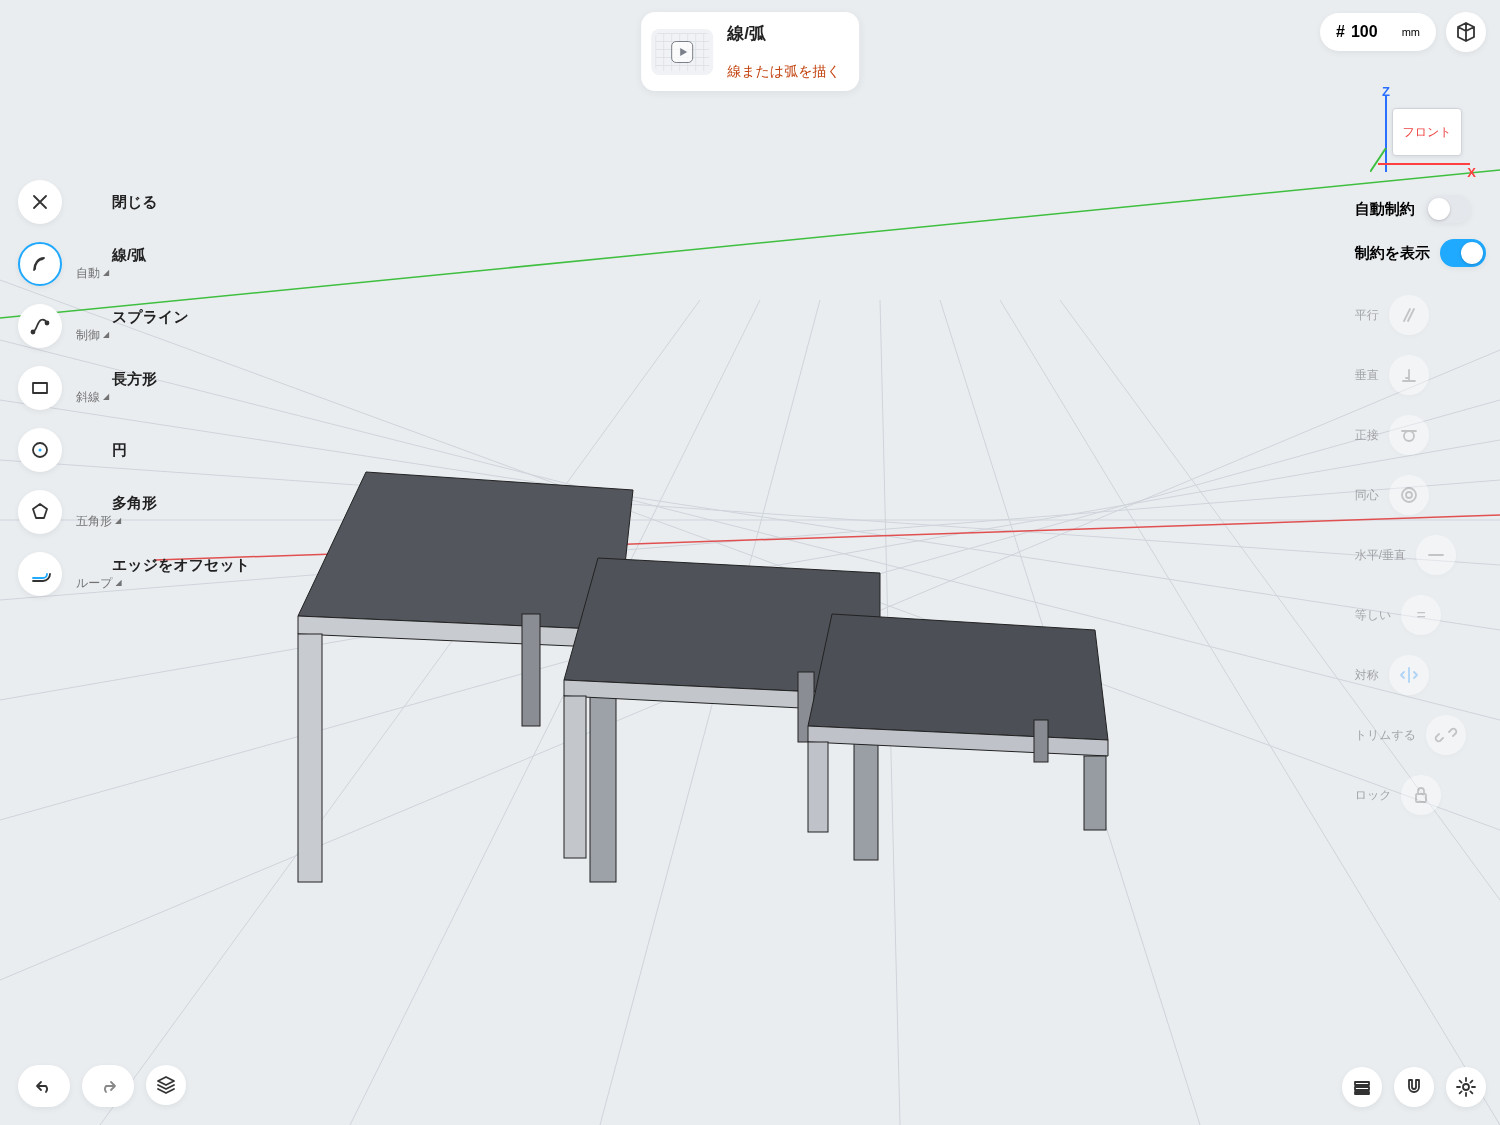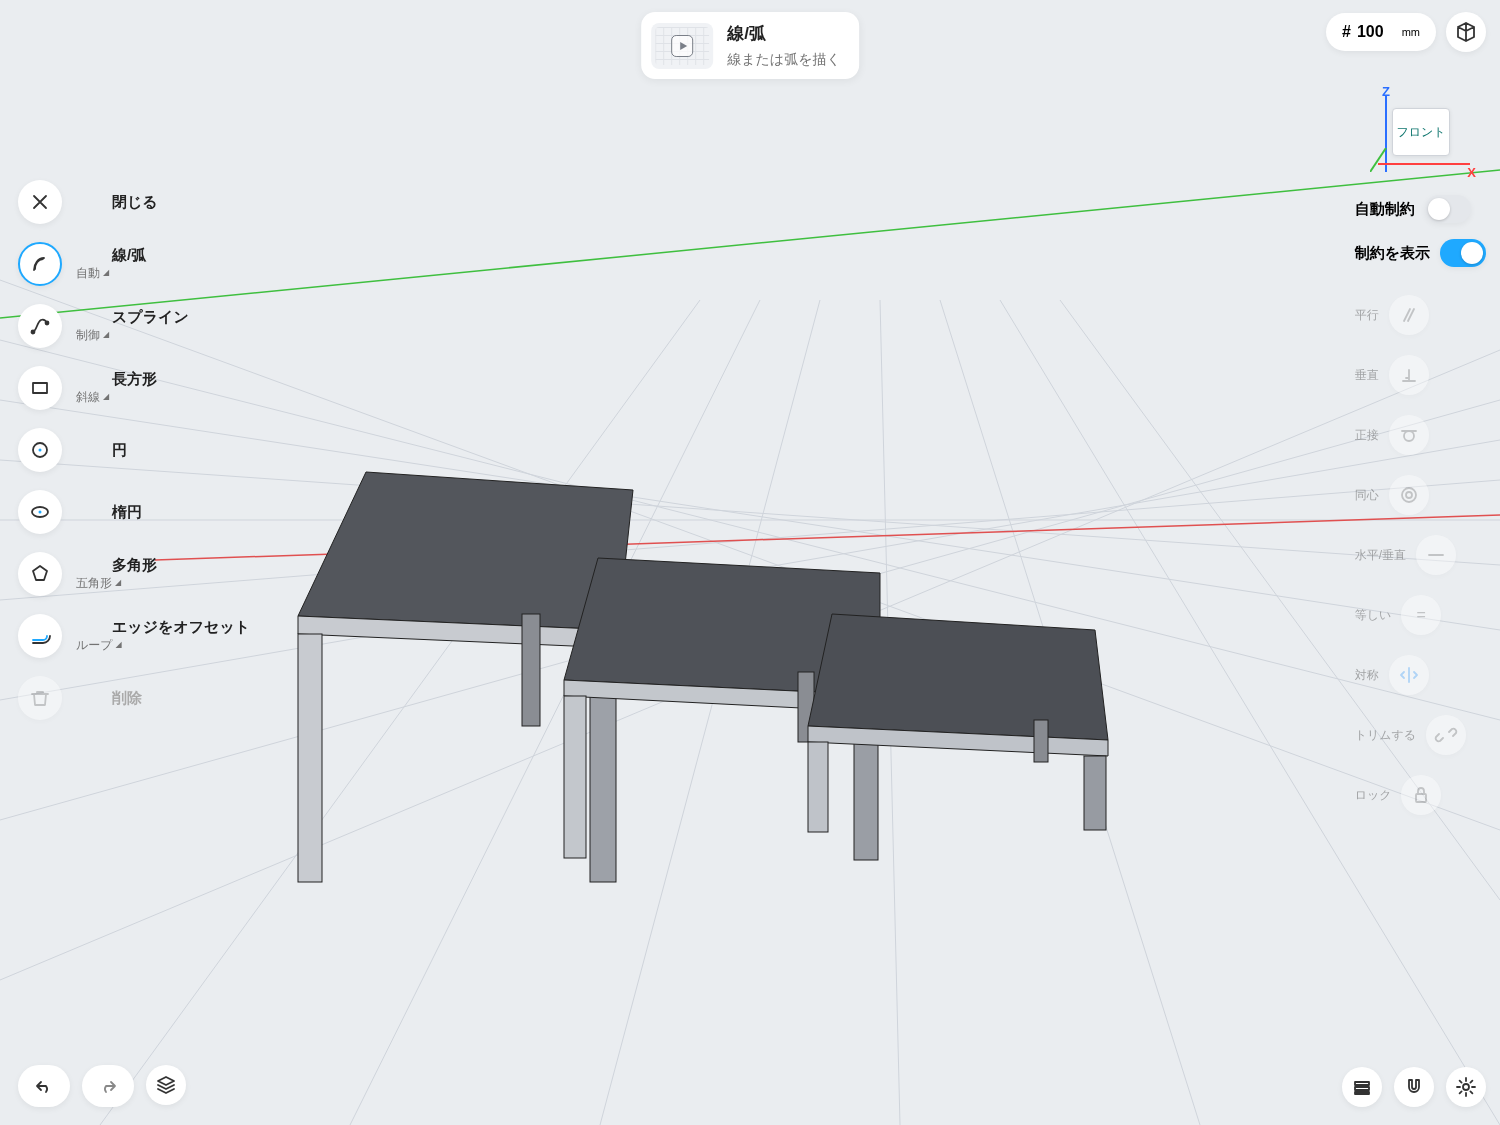--- a/index.html
+++ b/index.html
@@ -9,31 +9,31 @@
 .viewport { position: absolute; inset: 0; }
 .viewport svg { width: 100%; height: 100%; }
 
 
 .hint-card { position: absolute; top: 12px; left: 50%; transform: translateX(-50%); background: #fff; border-radius: 14px; padding: 10px 18px 10px 10px; display: flex; align-items: center; gap: 14px; box-shadow: 0 2px 8px rgba(0,0,0,0.06); }
 .hint-thumb { width: 62px; height: 46px; background: #f0f2f5; border-radius: 8px; display: flex; align-items: center; justify-content: center; position: relative; }
 .hint-thumb::before { content: ""; position: absolute; inset: 4px; background-image: linear-gradient(#d0d4da 1px, transparent 1px), linear-gradient(90deg, #d0d4da 1px, transparent 1px); background-size: 8px 8px; border-radius: 4px; opacity: .5; }
 .play-badge { position: relative; width: 22px; height: 22px; border: 1.5px solid #7a7f88; border-radius: 5px; display: flex; align-items: center; justify-content: center; background: rgba(255,255,255,0.7); }
 .play-badge::after { content: ""; border-left: 7px solid #7a7f88; border-top: 4px solid transparent; border-bottom: 4px solid transparent; margin-left: 2px; }
 .hint-text .title { font-weight: 700; font-size: 17px; color: #222; }
-.hint-text .subtitle { font-size: 14px; color: #737373; margin-top: 6px; }
+.hint-text .subtitle { font-size: 14px; color: #c2410c; margin-top: 18px; }
 
 
 .top-right { position: absolute; top: 12px; right: 14px; display: flex; gap: 10px; align-items: center; }
 .pill { background: #fff; border-radius: 20px; height: 38px; padding: 0 16px; display: flex; align-items: center; gap: 6px; box-shadow: 0 2px 6px rgba(0,0,0,0.06); font-weight: 600; }
-.pill .unit { font-size: 11px; font-weight: 500; margin-left: 12px; }
+.pill .unit { font-size: 11px; font-weight: 500; margin-left: 18px; }
 .round-btn { width: 40px; height: 40px; background: #fff; border-radius: 50%; display: flex; align-items: center; justify-content: center; box-shadow: 0 2px 6px rgba(0,0,0,0.06); }
 
 
 .navcube { position: absolute; top: 90px; right: 30px; width: 110px; height: 90px; }
-.navcube .face { position: absolute; left: 32px; top: 18px; width: 58px; height: 48px; background: #fff; border: 1px solid #d0d4da; border-radius: 4px; display: flex; align-items: center; justify-content: center; font-size: 12px; color: #0f766e; box-shadow: 0 1px 4px rgba(0,0,0,0.08); }
+.navcube .face { position: absolute; left: 32px; top: 18px; width: 70px; height: 48px; background: #fff; border: 1px solid #d0d4da; border-radius: 4px; display: flex; align-items: center; justify-content: center; font-size: 12px; color: #ef4444; box-shadow: 0 1px 4px rgba(0,0,0,0.08); }
 .navcube .z { position: absolute; left: 22px; top: -6px; color: #2b6fff; font-weight: 700; font-size: 13px; }
 .navcube .x { position: absolute; right: -6px; bottom: 0; color: #ff4040; font-weight: 700; font-size: 13px; }
 
 
 .toolbar { position: absolute; left: 18px; top: 180px; display: flex; flex-direction: column; gap: 18px; }
 .tool-row { display: flex; align-items: center; gap: 14px; }
 .tool-btn { width: 44px; height: 44px; border-radius: 50%; background: #fff; display: flex; align-items: center; justify-content: center; box-shadow: 0 2px 6px rgba(0,0,0,0.06); flex-shrink: 0; }
 .tool-btn.active { border: 2px solid #1fa9ff; }
 .tool-btn.disabled { opacity: .4; }
 .tool-labels .main { font-weight: 700; font-size: 15px; color: #222; padding-left: 36px; }
@@ -216,31 +216,20 @@
           <circle cx="12" cy="12" r="1.5" fill="#1fa9ff" stroke="none"></circle>
         </svg>
       </div>
     <div class="tool-labels">
         <div class="main">円</div>
       </div>
   </div>
   <div class="tool-row">
     <div class="tool-btn">
         <svg class="ic">
-          <ellipse cx="12" cy="12" rx="8" ry="5"></ellipse>
-          <circle cx="12" cy="12" r="1.5" fill="#1fa9ff" stroke="none"></circle>
-        </svg>
-      </div>
-    <div class="tool-labels">
-        <div class="main">楕円</div>
-      </div>
-  </div>
-  <div class="tool-row">
-    <div class="tool-btn">
-        <svg class="ic">
           <polygon points="12,4 19,9 16,18 8,18 5,9"></polygon>
         </svg>
       </div>
     <div class="tool-labels">
         <div class="main">多角形</div>
         <div class="sub">
           <span>五角形</span>
           <span class="tri">◢</span>
         </div>
       </div>
@@ -251,30 +240,20 @@
           <path d="M5 16h10a4 4 0 0 0 4-4" stroke="#1fa9ff"></path>
           <path d="M5 19h10a7 7 0 0 0 7-7"></path>
         </svg>
       </div>
     <div class="tool-labels">
         <div class="main">エッジをオフセット</div>
         <div class="sub">
           <span>ループ</span>
           <span class="tri">◢</span>
         </div>
-      </div>
-  </div>
-  <div class="tool-row">
-    <div class="tool-btn disabled">
-        <svg class="ic light">
-          <path d="M6 8h12l-1 11H7z M9 8V6h6v2 M4 8h16"></path>
-        </svg>
-      </div>
-    <div class="tool-labels disabled">
-        <div class="main">削除</div>
       </div>
   </div>
 </div>
 
 <div class="right-panel">
   <div class="toggle-row">
     <span class="label">自動制約</span>
     <div class="toggle">
         <div class="knob"></div>
       </div>

